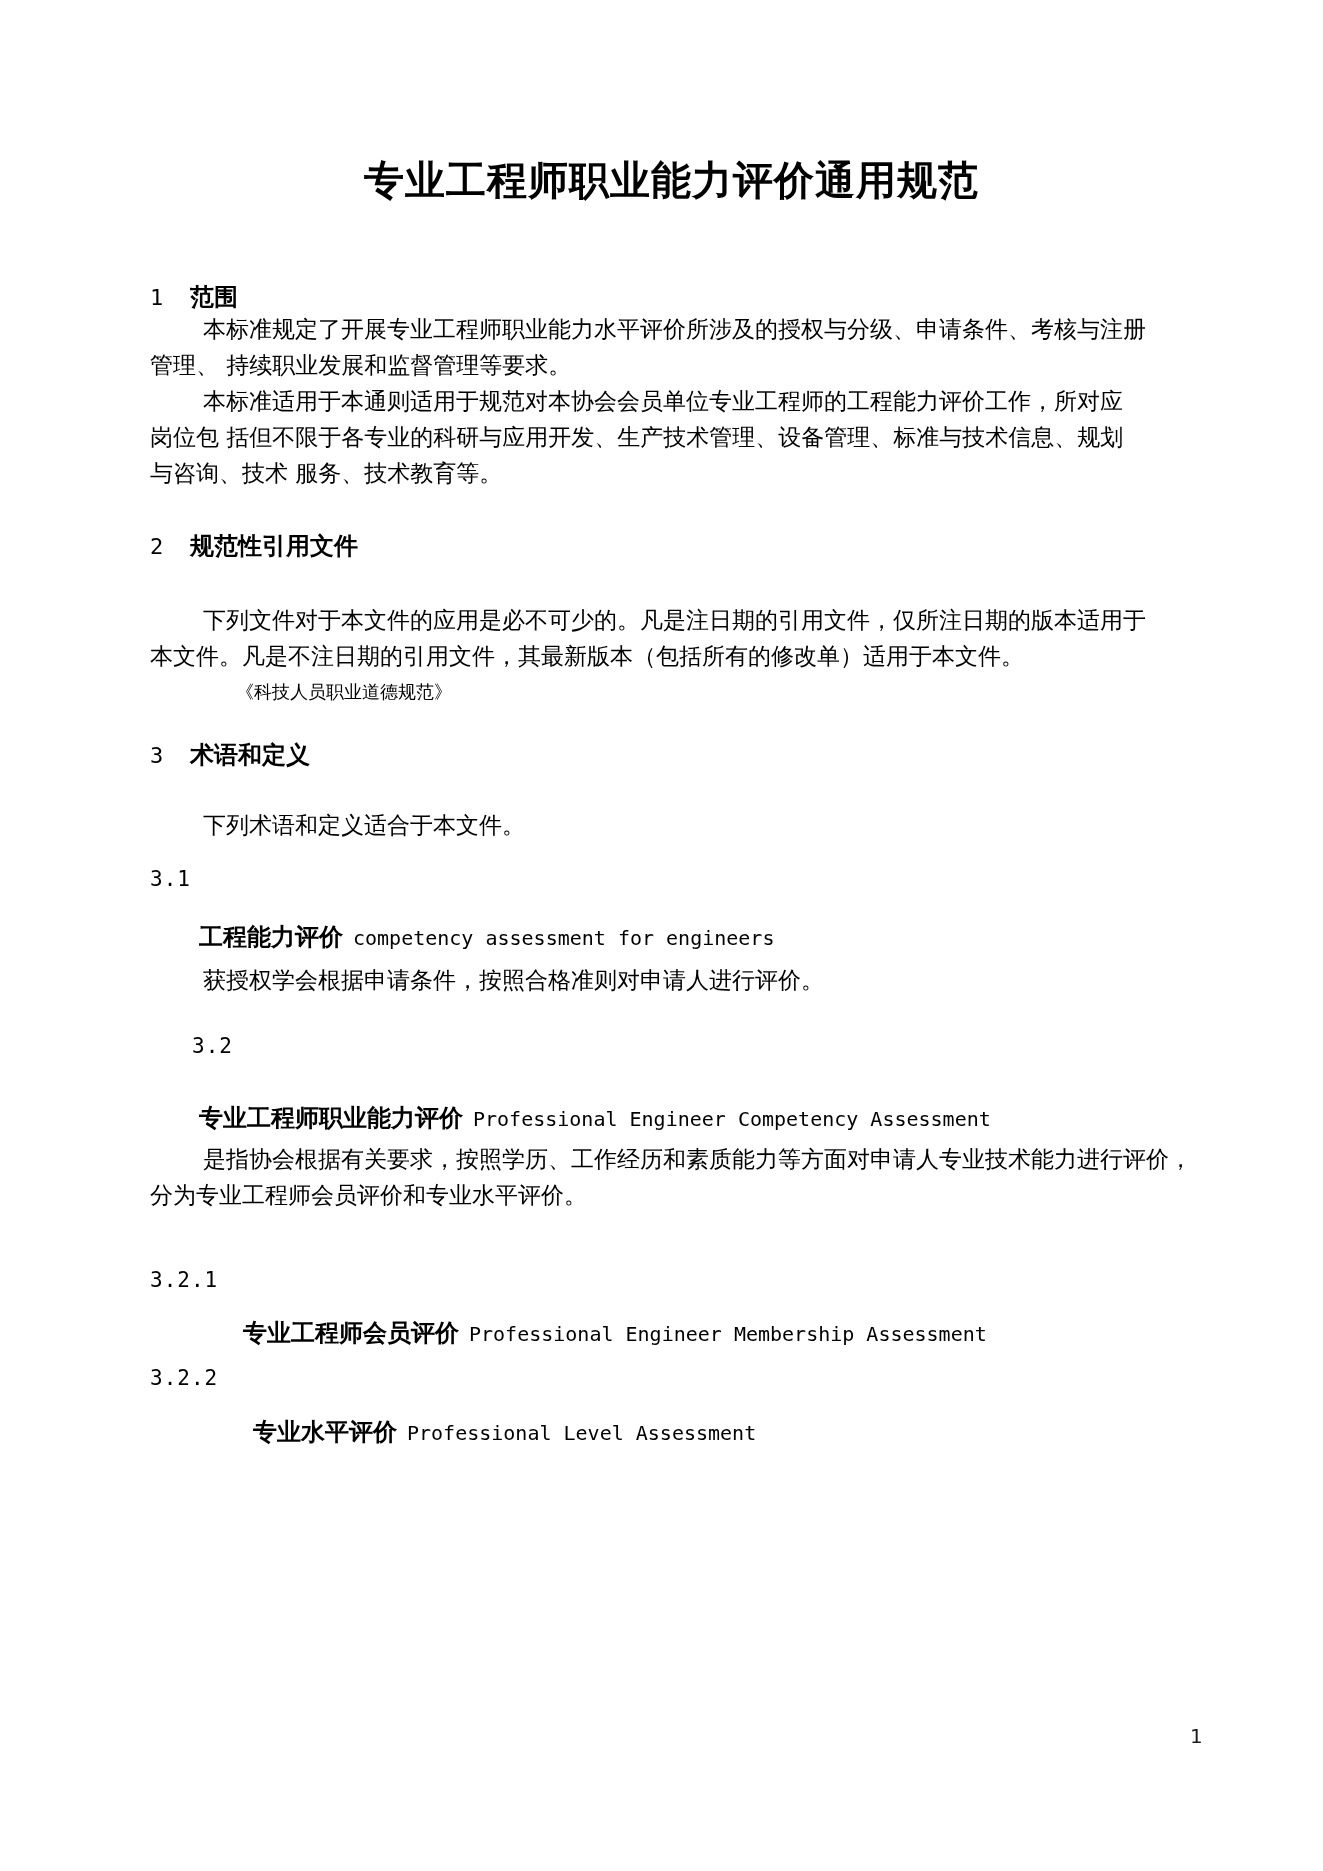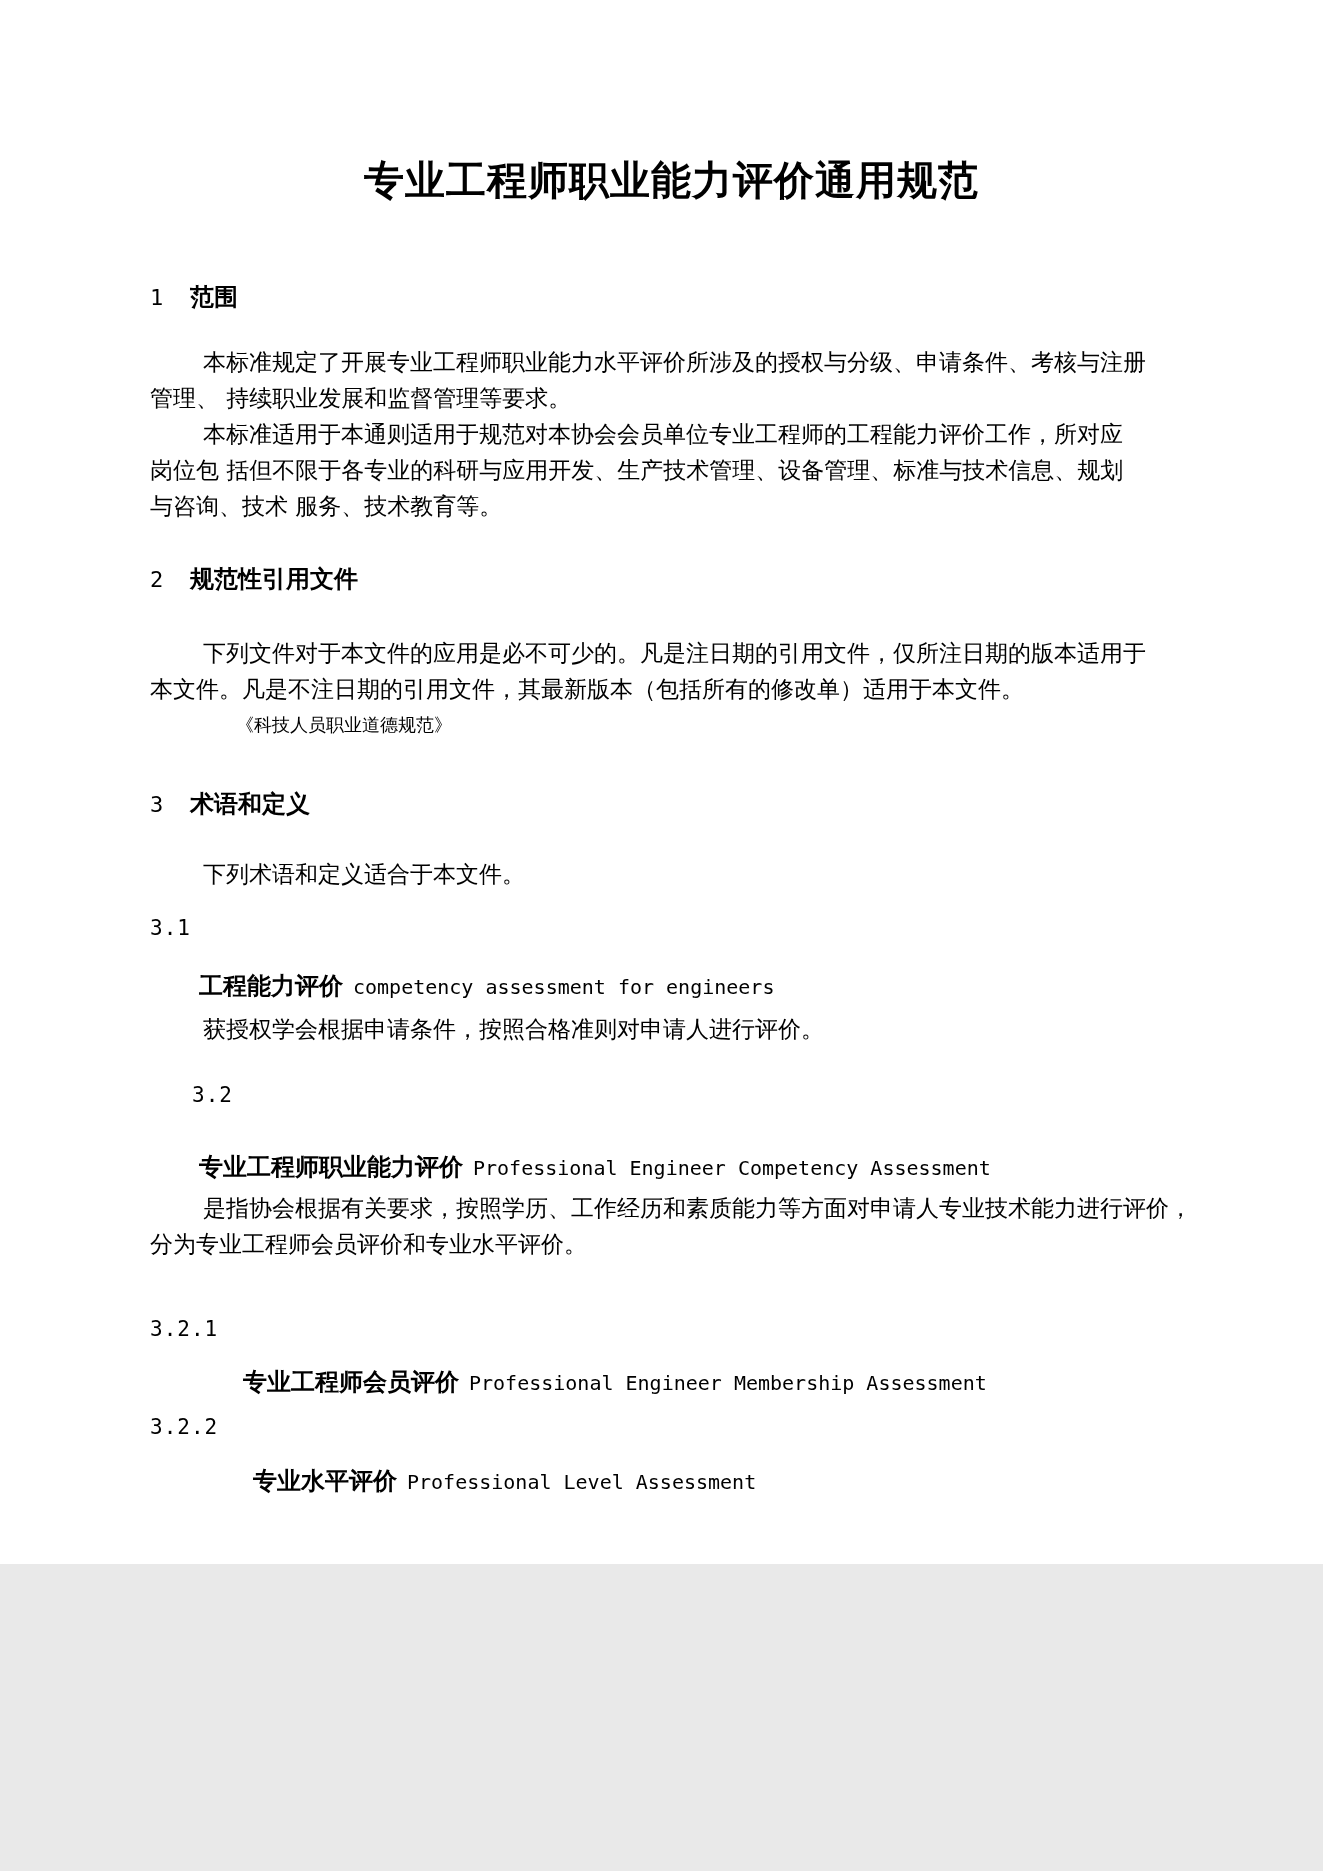--- a/index.html
+++ b/index.html
@@ -1,19 +1,19 @@
 <!DOCTYPE html>
 <html><head>
 <meta charset="utf-8">
 <style>
   html, body { margin: 0; padding: 0; background: #e9e9e9; }
   .page {
     position: relative;
     width: 1323px;
-    height: 1564px;
+    height: 1871px;
     margin: 0 auto;
     background: #ffffff;
     color: #000000;
     font-family: "DejaVu Serif", "Liberation Serif", serif;
     overflow: hidden;
   }
   .content { padding: 0 130px 0 150px; }
 
   .doc-title {
     margin: 0;
@@ -85,26 +85,26 @@
     left: 1190px;
     top: 1724px;
     font-family: "DejaVu Sans", "Liberation Sans", sans-serif;
     font-size: 20px;
     line-height: 24px;
     color: #1a1a1a;
   }
 
   
   .b-h1  { margin-top: 80px; }
-  .b-p1  { margin-top: 33px; }
+  .b-p1  { }
   .b-p2  { margin-top: 0; }
   .b-h2  { margin-top: 42px; }
   .b-p3  { margin-top: 42px; }
   .b-ref { margin-top: 0; }
-  .b-h3  { margin-top: 48px; }
+  .b-h3  { margin-top: 32px; }
   .b-p4  { margin-top: 38px; }
   .b-c31 { margin-top: 22px; }
   .b-t1  { margin-top: 28px; }
   .b-d1  { margin-top: 6px; }
   .b-c32 { margin-top: 34px; margin-left: 42px; }
   .b-t2  { margin-top: 42px; }
   .b-d2  { margin-top: 5px; font-family: Liberation Serif, serif; }
   .b-c321{ margin-top: 52px; }
   .b-t3  { margin-top: 23px; }
   .b-d3  { margin-top: 5px; }

